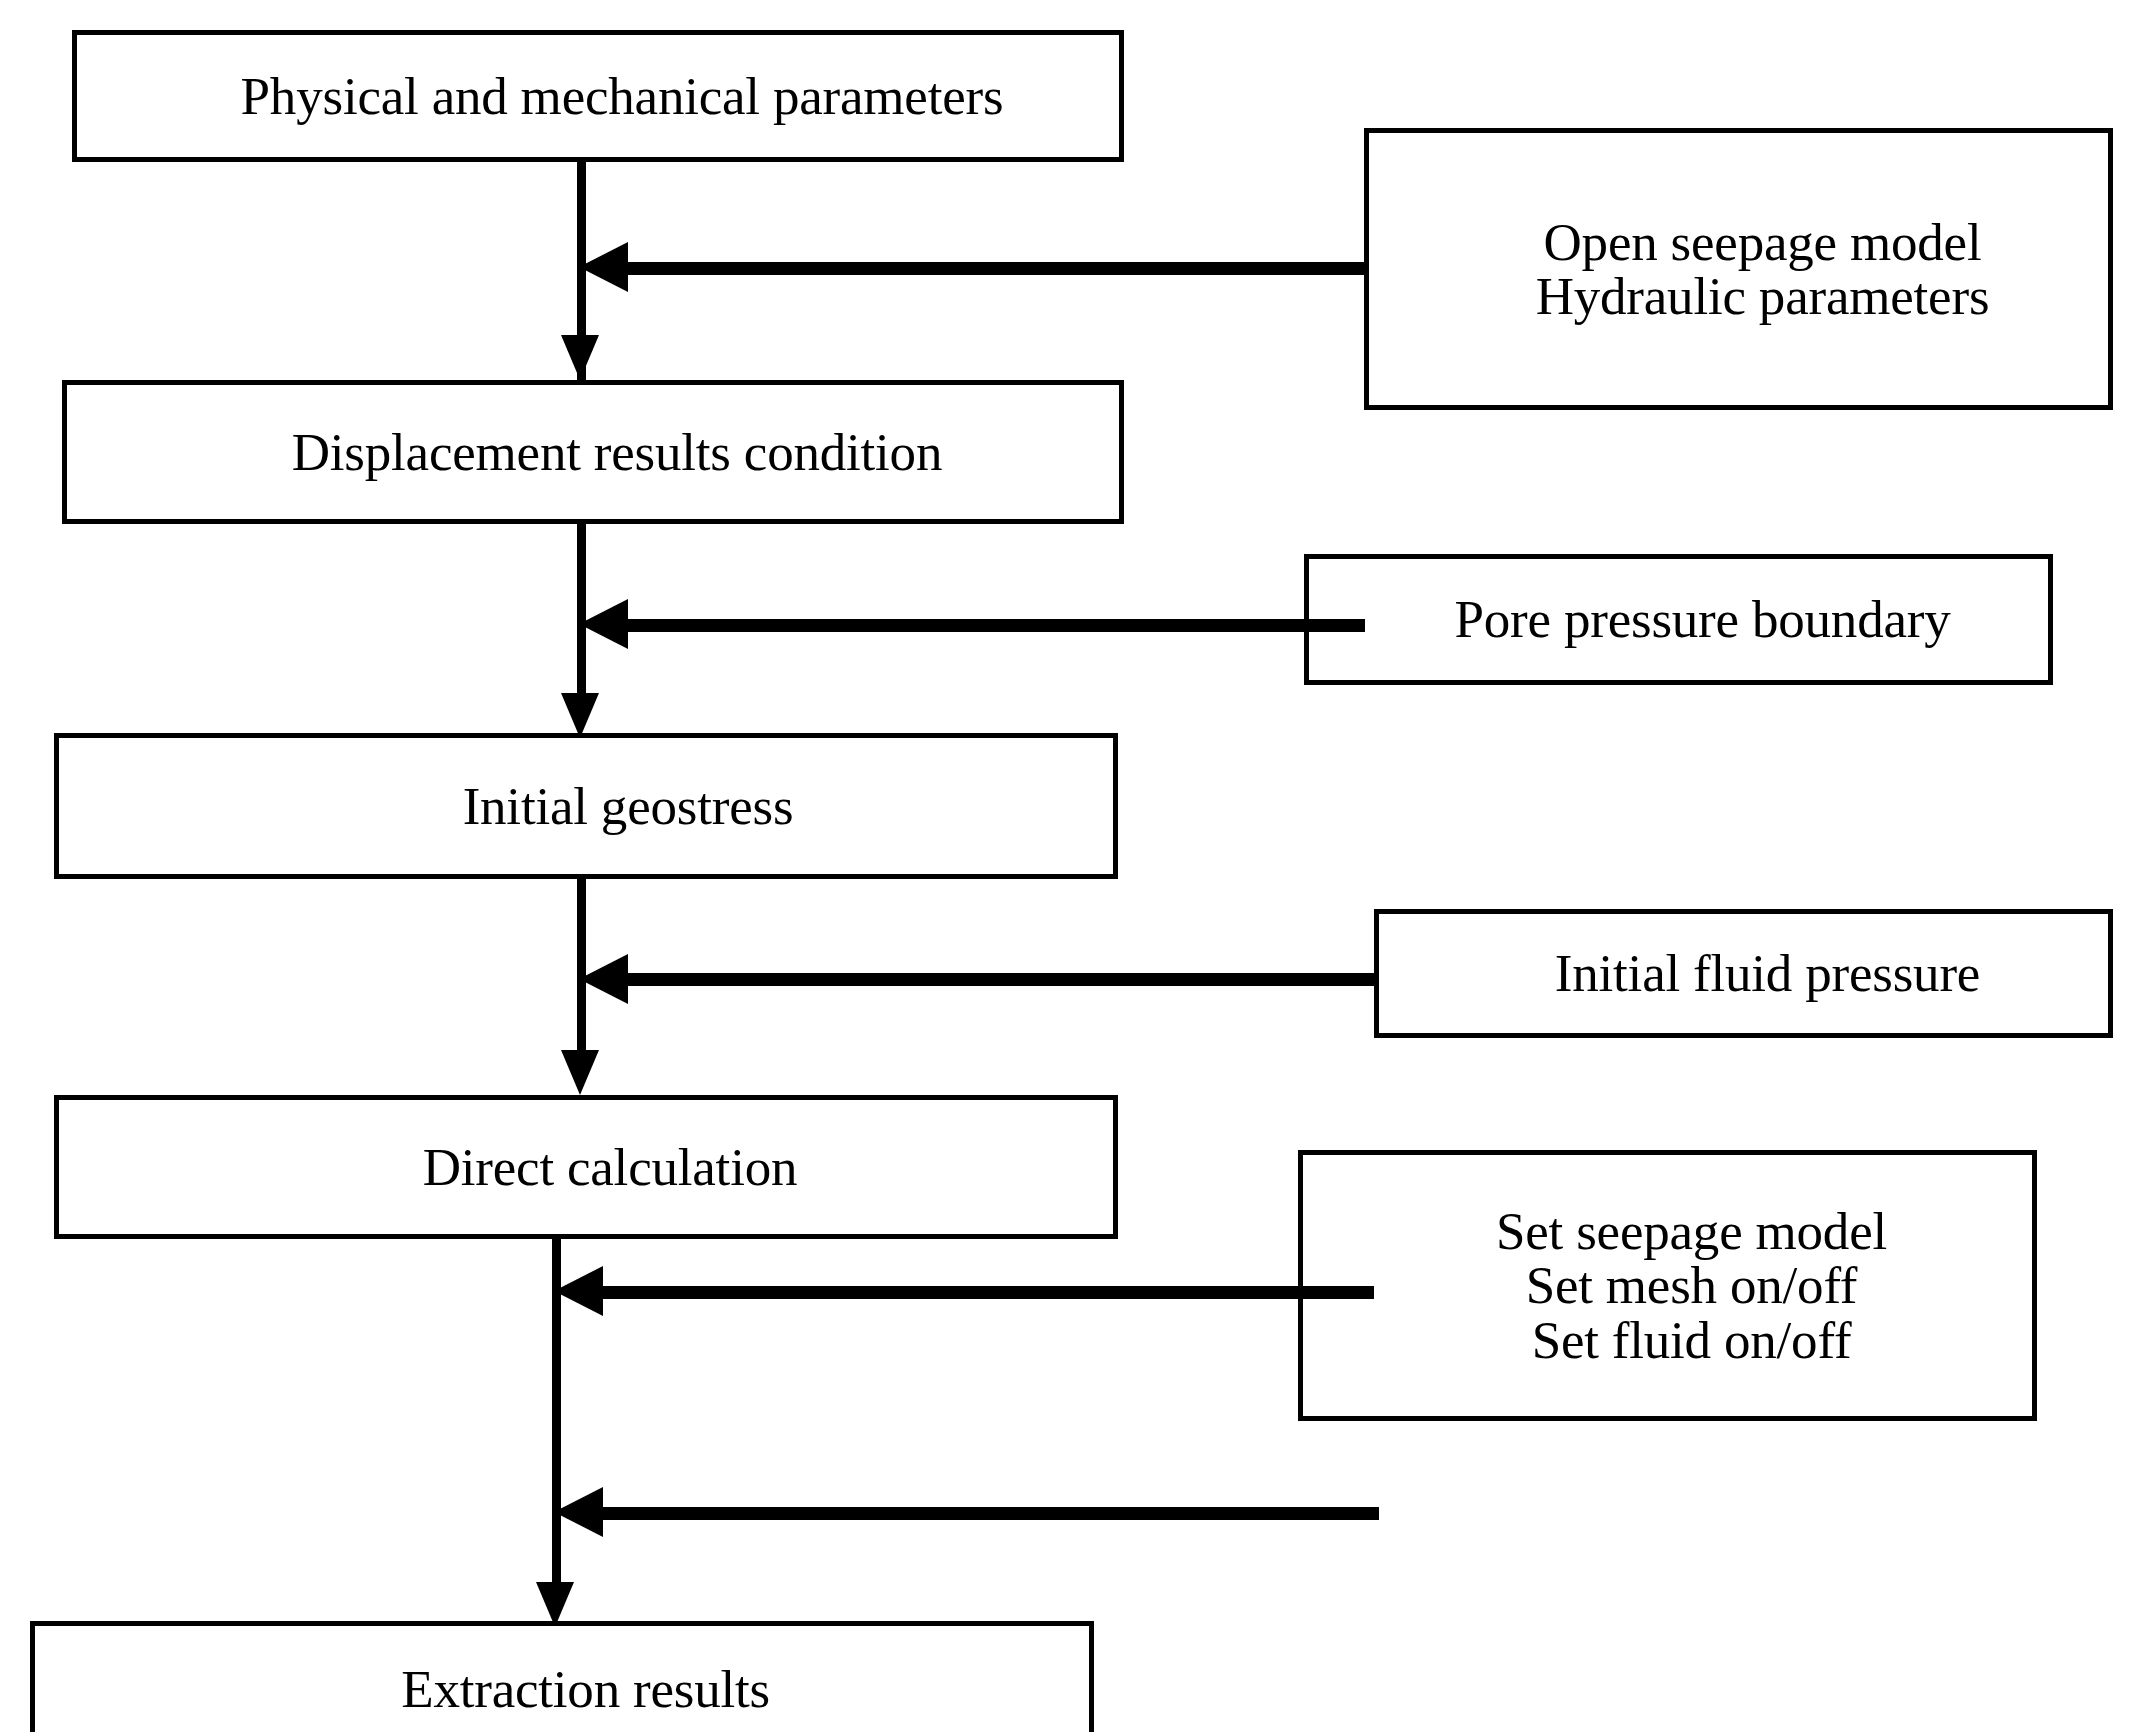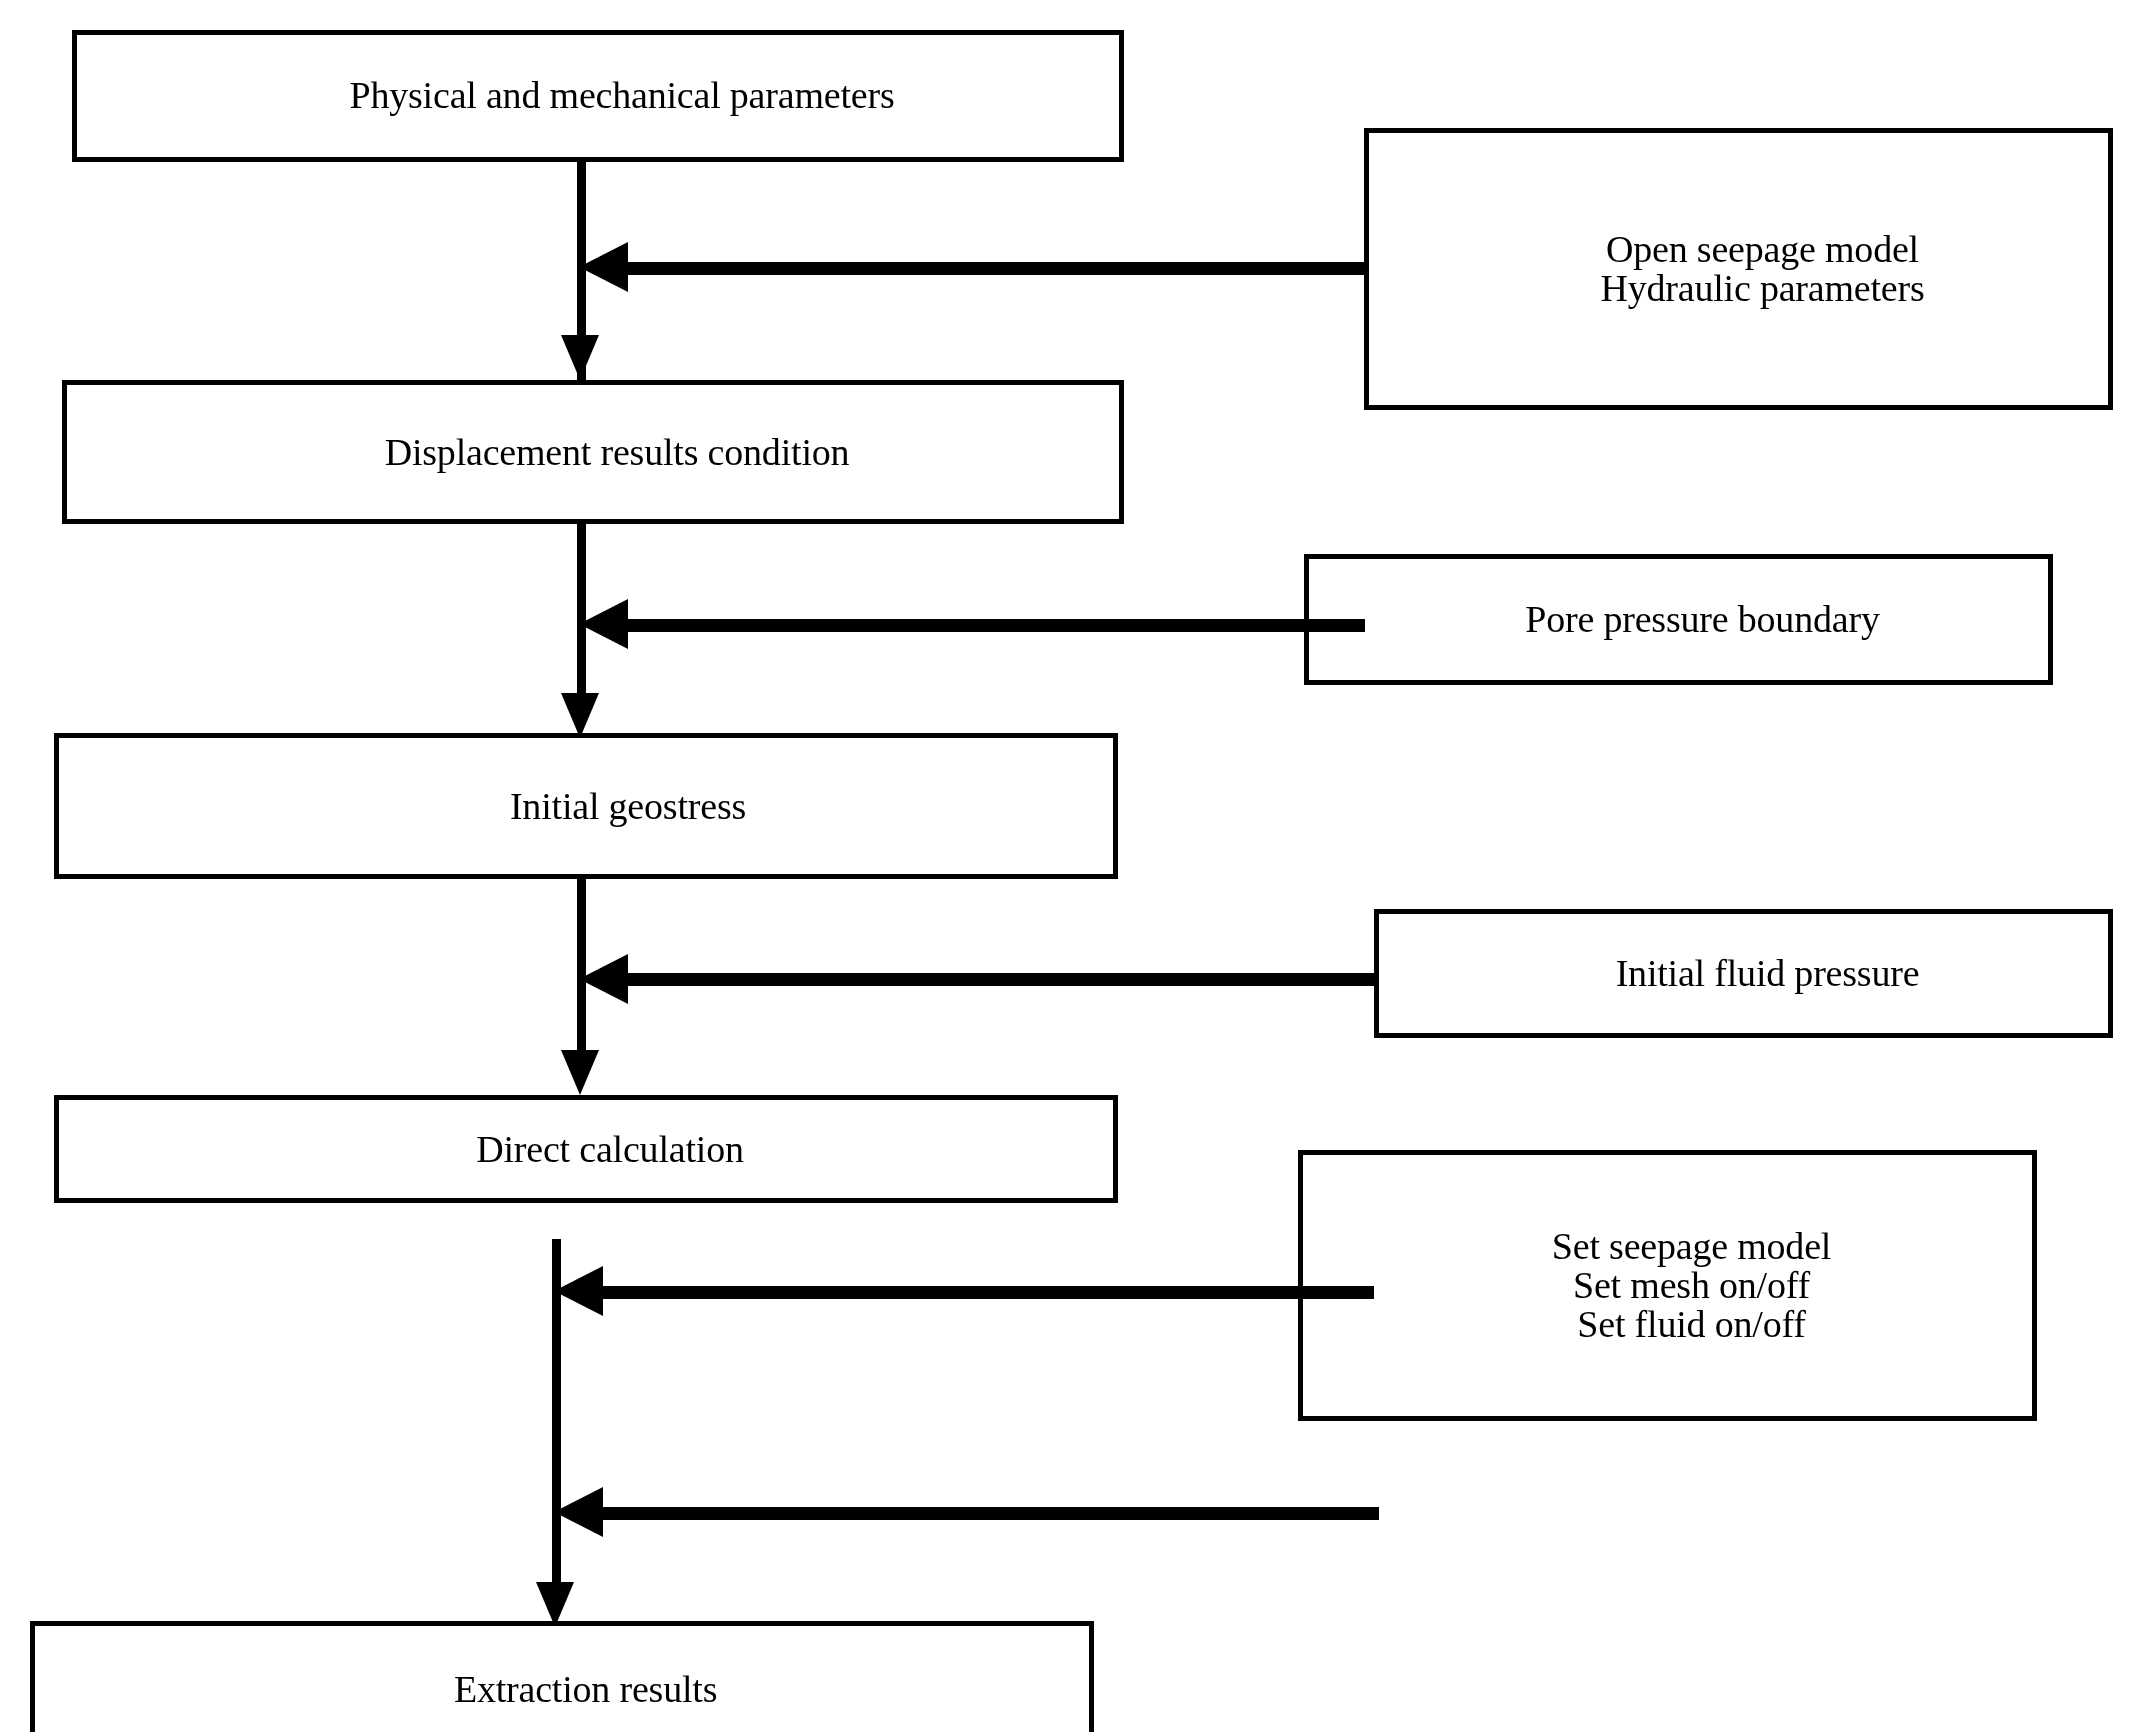--- a/index.html
+++ b/index.html
@@ -22,21 +22,21 @@
     background: #ffffff;
     display: flex;
     flex-direction: column;
     align-items: center;
     justify-content: center;
     text-align: center;
     color: #000000;
   }
   .node .line {
     display: block;
-    font-size: 38px;
+    font-size: 53px;
     line-height: 1.02;
     white-space: nowrap;
     letter-spacing: -0.2px;
     margin-left: 48px;
   }
   
   .vline {
     position: absolute;
     background: #000000;
     width: 8.9px;
@@ -104,21 +104,21 @@
   <div class="vline" style="left:577px; top:879px; height:179px;"></div>
   <div class="arrow-down" style="left:561px; top:1050px;"></div>
 
   <div class="node" style="left:1374px; top:909px; width:739px; height:129px;">
     <span class="line">Initial fluid pressure</span>
   </div>
 
   <div class="hline" style="left:611px; top:973px; width:763px;"></div>
   <div class="arrow-left" style="left:579px; top:954px;"></div>
 
-  <div class="node" style="left:54px; top:1095px; width:1064px; height:108px;text-align:right;">
+  <div class="node" style="left:54px; top:1095px; width:1064px; height:144px;text-align:right;">
     <span class="line">Direct calculation</span>
   </div>
 
   <div class="vline" style="left:552px; top:1239px; height:350px;"></div>
   <div class="arrow-down" style="left:536px; top:1582px;"></div>
 
   <div class="node" style="left:1298px; top:1150px; width:739px; height:271px;">
     <span class="line">Set seepage model</span>
     <span class="line">Set mesh on/off</span>
     <span class="line">Set fluid on/off</span>

